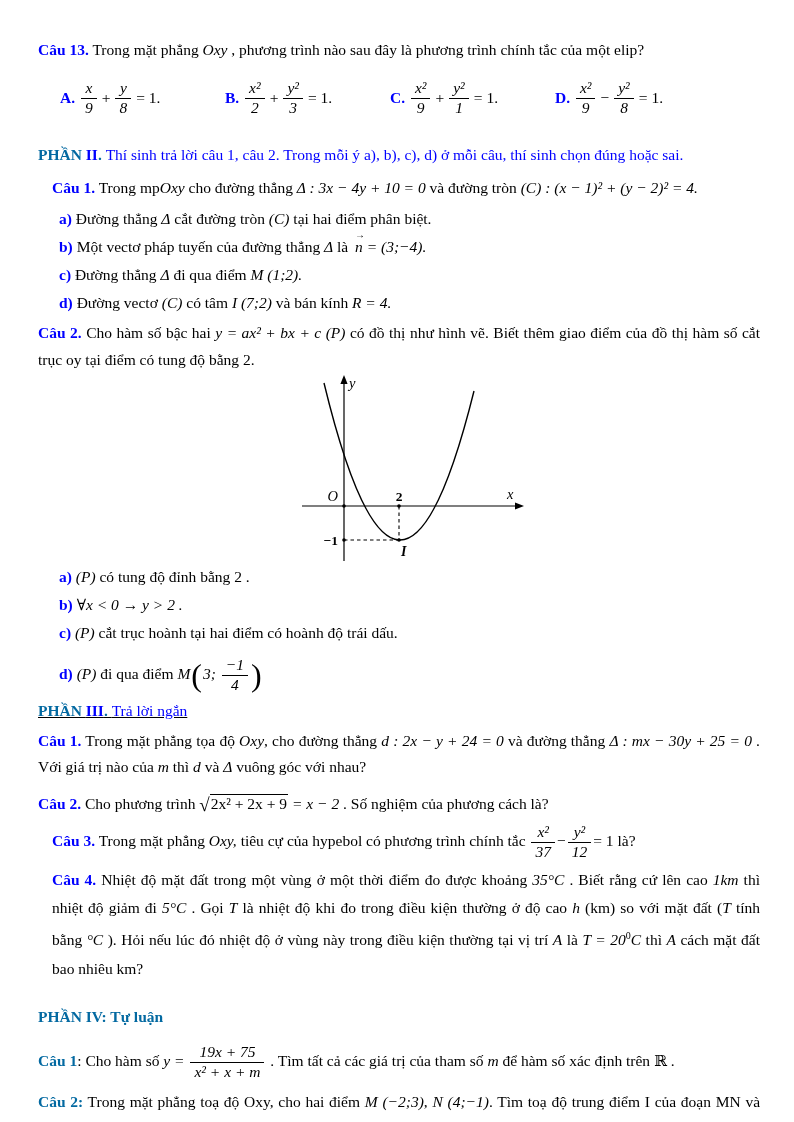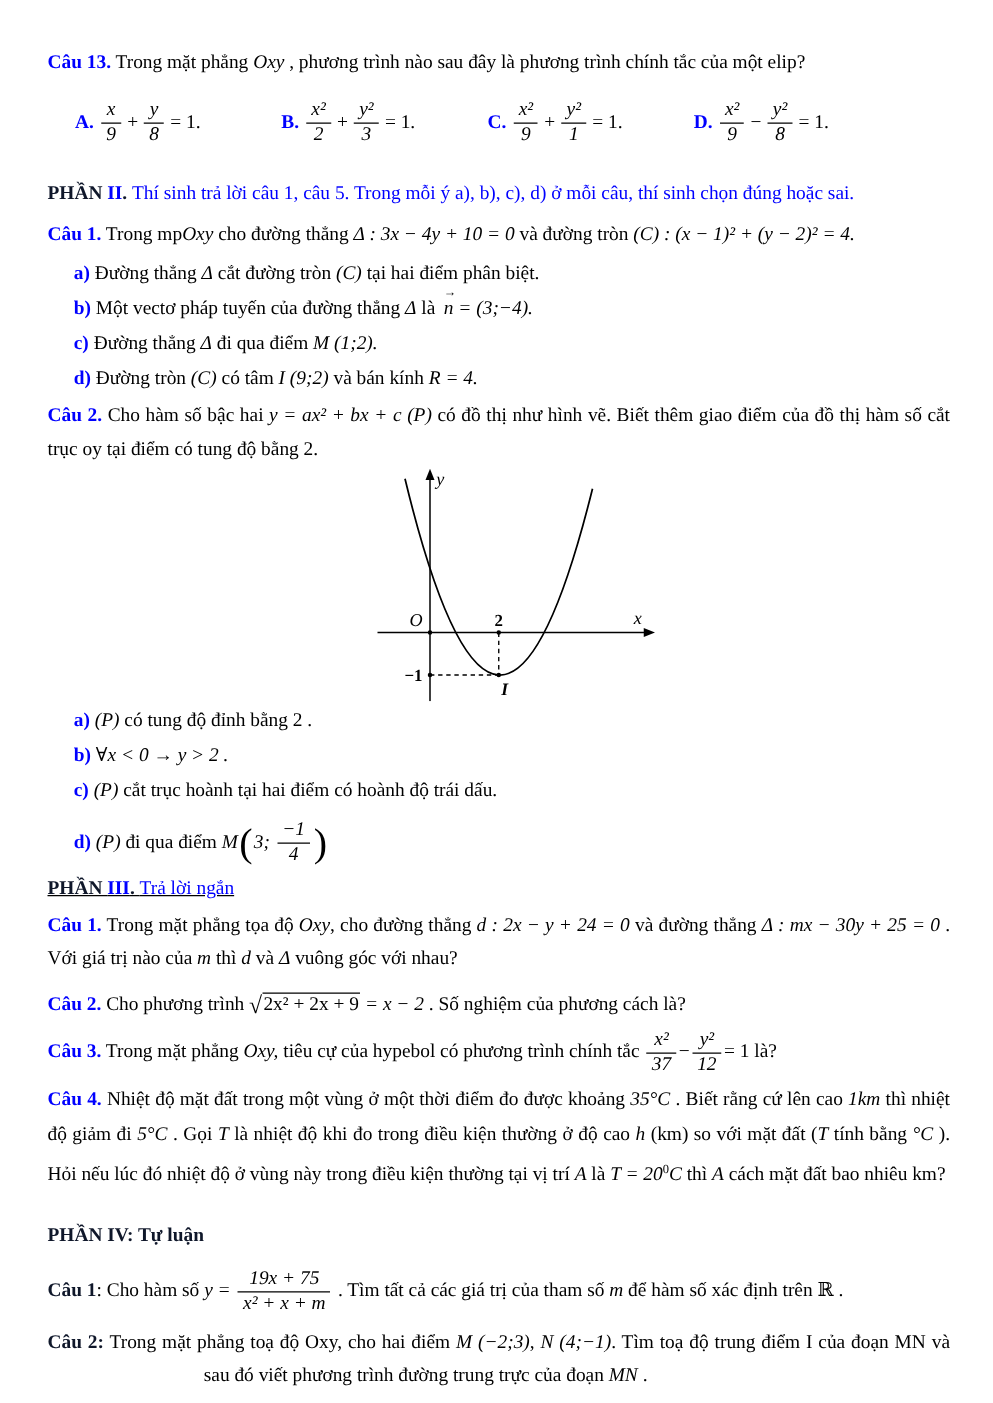--- a/index.html
+++ b/index.html
@@ -5,21 +5,21 @@
   html,body{margin:0;padding:0;}
   body{
     width:794px;height:1122px;overflow:hidden;background:#ffffff;
     font-family:"Liberation Serif","DejaVu Serif",serif;
     font-size:15.5px;color:#000;box-sizing:border-box;
     padding:36px 34px 0 38px;
   }
   p{margin:0;line-height:27px;}
   .blue{color:#0000FF;}
   .qlabel{color:#0000FF;font-weight:bold;}
-  .blackbold{font-weight:bold;color:#0f172a;}
+  .blackbold{font-weight:bold;color:#0369a1;}
   .bluebold{font-weight:bold;color:#0000FF;}
   .it{font-style:italic;}
   .just{text-align:justify;}
   .sub{padding-left:21px;line-height:28px;}
   
   .frac{display:inline-block;text-align:center;vertical-align:middle;line-height:1.08;padding:0 2px;font-style:italic;}
   .frac .num{display:block;padding:0 4px 1px 4px;}
   .frac .den{display:block;border-top:1px solid #000;padding:1px 4px 0 4px;}
   
   .options-row{display:flex;margin:6px 0 0 22px;height:58px;align-items:center;}
@@ -29,21 +29,21 @@
   
   .vec{position:relative;font-style:italic;display:inline-block;margin-left:3px;}
   .vec .arr{position:absolute;top:-12px;left:0;font-size:10px;font-style:normal;letter-spacing:-1px;}
   
   .sqrt-sym{font-style:normal;font-size:19px;vertical-align:-2px;}
   .radicand{border-top:1.2px solid #000;padding:0 1px;}
   sup{font-size:10px;}
   .bigp{font-size:32px;font-weight:400;vertical-align:middle;line-height:0;padding:0 1px;}
   .figure{margin:2px 0 0 258px;height:186px;}
   .hang{padding-left:125px;text-indent:-125px;}
-  .mt14{margin-top:14px;} .mt8{margin-top:8px;} .mt6{margin-top:6px;} .mt4{margin-top:4px;}
+  .mt14{margin-top:14px;} .mt8{margin-top:8px;} .mt6{margin-top:6px;margin-left:14px;} .mt4{margin-top:4px;}
   .mt26{text-decoration:underline;} .mt20{margin-top:20px;} .mt10{margin-top:10px;} .mt2{margin-top:2px;}
   svg text{font-family:"Liberation Serif","DejaVu Serif",serif;}
 </style>
 </head>
 <body>
 
 <p>
   <span class="qlabel">Câu 13.</span><span> Trong mặt phẳng </span><span class="it">Oxy</span><span> , phương trình nào sau đây là phương trình chính tắc của một elip?</span>
 </p>
 
@@ -96,38 +96,38 @@
     <span class="op">−</span>
     <span class="frac">
         <span class="num">y²</span>
         <span class="den">8</span>
       </span>
     <span class="rhs">= 1.</span>
   </div>
 </div>
 
 <p class="mt14">
-  <span class="blackbold">PHẦN </span><span class="bluebold">II</span><span class="blackbold">. </span><span class="blue">Thí sinh trả lời câu 1, câu 5. Trong mỗi ý a), b), c), d) ở mỗi câu, thí sinh chọn đúng hoặc sai.</span>
+  <span class="blackbold">PHẦN </span><span class="bluebold">II</span><span class="blackbold">. </span><span class="blue">Thí sinh trả lời câu 1, câu 2. Trong mỗi ý a), b), c), d) ở mỗi câu, thí sinh chọn đúng hoặc sai.</span>
 </p>
 
 <p class="mt6">
   <span class="qlabel">Câu 1.</span><span> Trong mp</span><span class="it">Oxy</span><span> cho đường thẳng </span><span class="it">Δ : 3x − 4y + 10 = 0</span><span> và đường tròn </span><span class="it">(C) : (x − 1)² + (y − 2)² = 4.</span>
 </p>
 
 <p class="sub mt4">
   <span class="qlabel">a)</span><span> Đường thẳng </span><span class="it">Δ</span><span> cắt đường tròn </span><span class="it">(C)</span><span> tại hai điểm phân biệt.</span>
 </p>
 <p class="sub">
   <span class="qlabel">b)</span><span> Một vectơ pháp tuyến của đường thẳng </span><span class="it">Δ</span><span> là </span><span class="vec"><span class="arr">→</span><span>n</span></span><span class="it"> = (3;−4).</span>
 </p>
 <p class="sub">
   <span class="qlabel">c)</span><span> Đường thẳng </span><span class="it">Δ</span><span> đi qua điểm </span><span class="it">M (1;2).</span>
 </p>
 <p class="sub">
-  <span class="qlabel">d)</span><span> Đường tròn </span><span class="it">(C)</span><span> có tâm </span><span class="it">I (9;2)</span><span> và bán kính </span><span class="it">R = 4.</span>
+  <span class="qlabel">d)</span><span> Đường vectơ </span><span class="it">(C)</span><span> có tâm </span><span class="it">I (7;2)</span><span> và bán kính </span><span class="it">R = 4.</span>
 </p>
 
 <p class="mt2 just">
   <span class="qlabel">Câu 2.</span><span> Cho hàm số bậc hai </span><span class="it">y = ax² + bx + c</span><span> </span><span class="it">(P)</span><span> có đồ thị như hình vẽ. Biết thêm giao điểm của đồ thị hàm số cắt trục oy tại điểm có tung độ bằng 2.</span>
 </p>
 
 <div class="figure">
   <svg width="235" height="186" viewBox="0 0 235 186">
 
     <line x1="48" y1="6" x2="48" y2="186" stroke="#000" stroke-width="1.2"></line>

